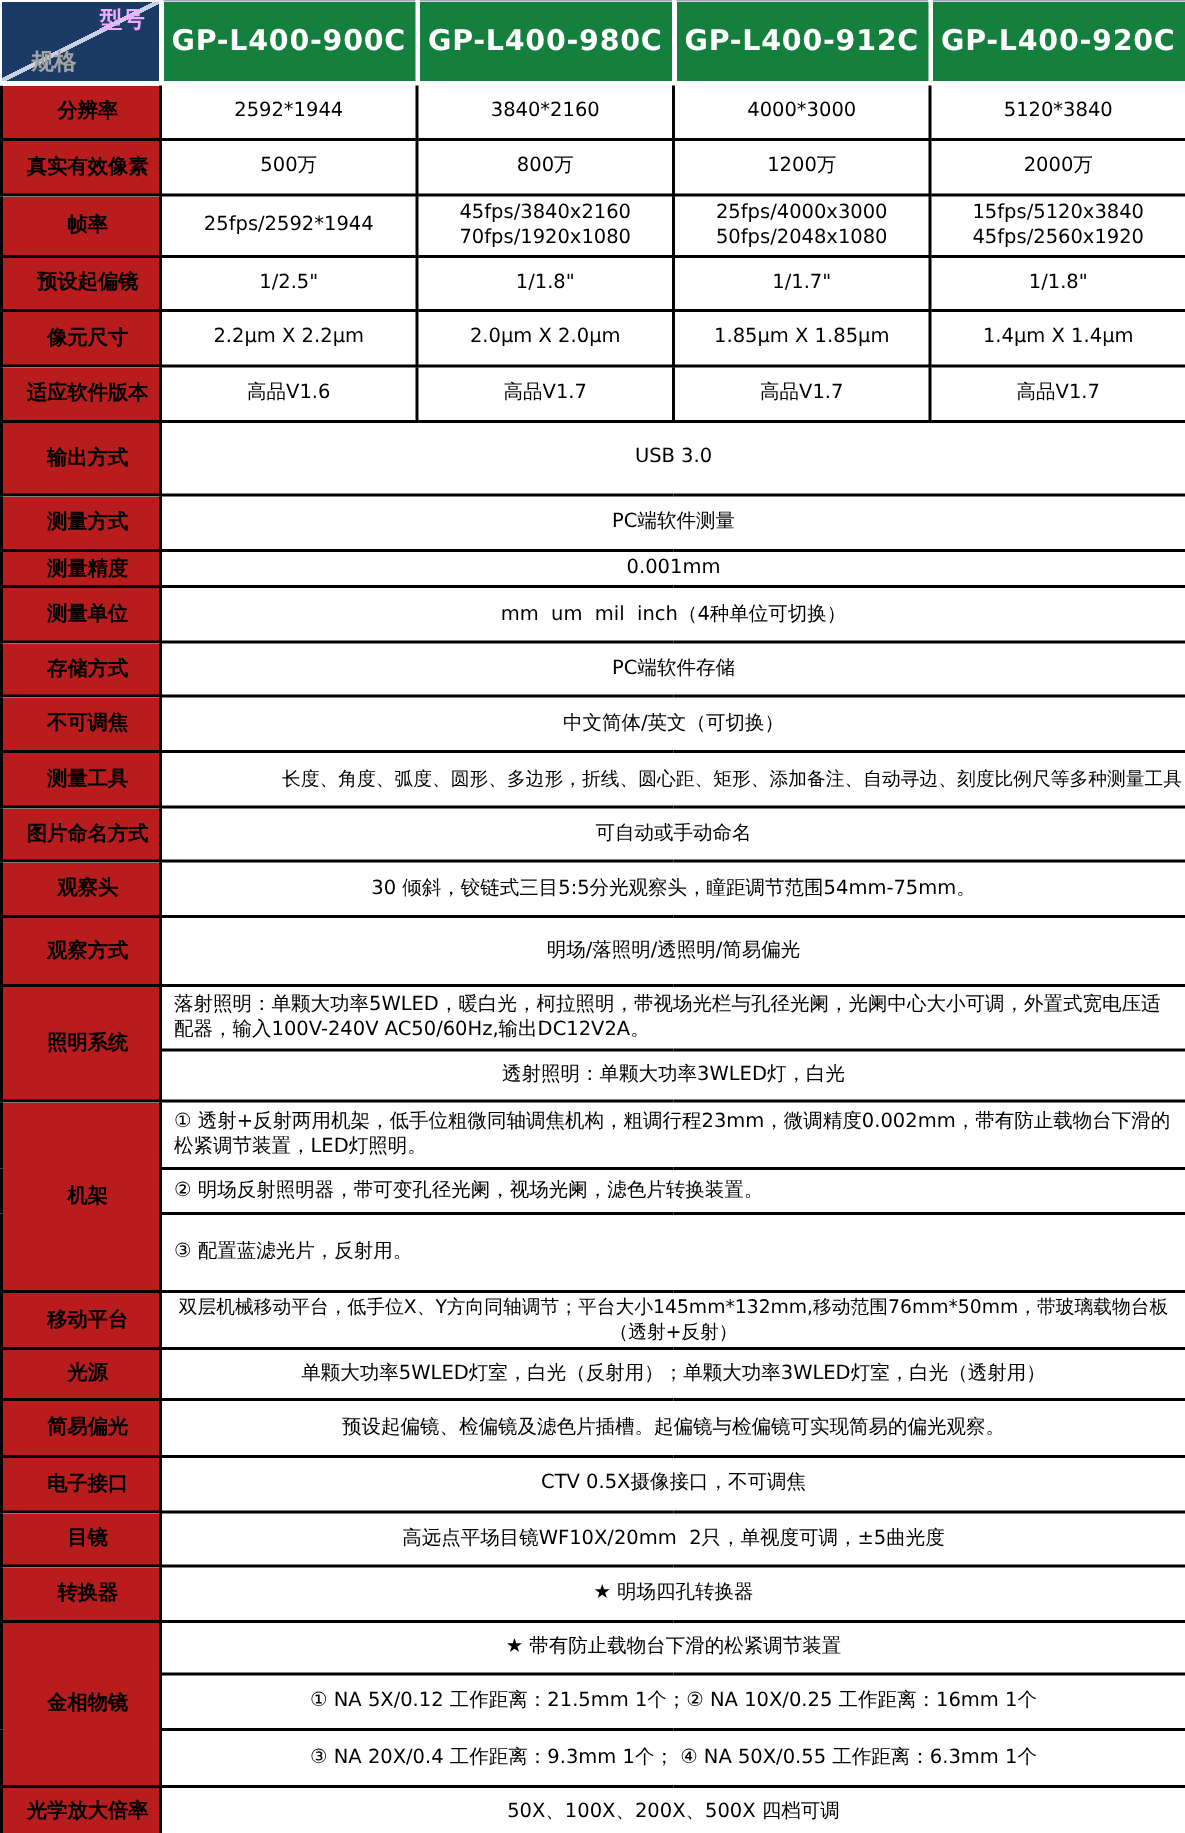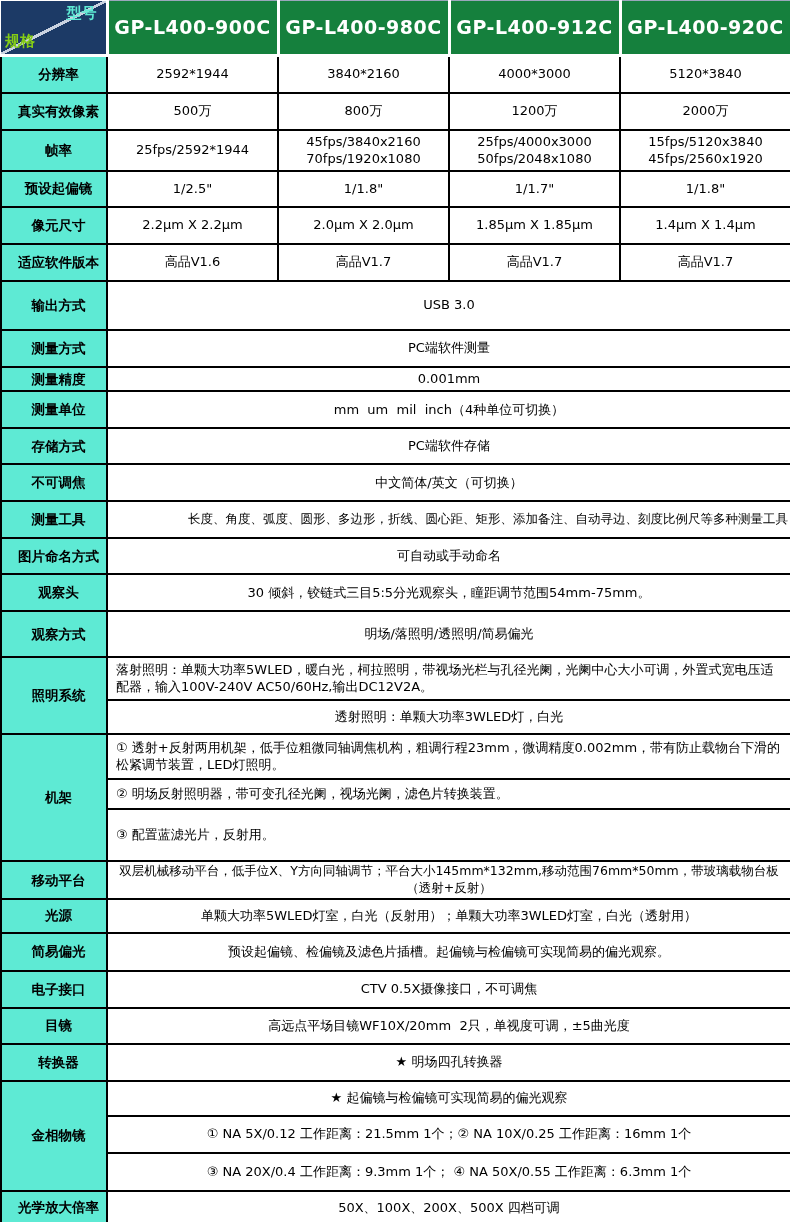--- a/index.html
+++ b/index.html
@@ -23,21 +23,21 @@
     text-align: center;
     vertical-align: middle;
     font-size: 13px;
     line-height: 1.35;
     padding: 2px 5px;
     overflow: hidden;
   }
   td.label {
     font-weight: bold;
     font-size: 13.5px;
-    background: #5eead4;
+    background: #b91c1c;
     padding-left: 14px;
   }
   td.val {
     white-space: pre-wrap;
     word-break: break-word;
   }
   td.val.left {
     text-align: left;
     padding-left: 8px;
   }
@@ -55,28 +55,28 @@
     left: 0; top: 0; right: 0; bottom: 0;
     background: linear-gradient(to bottom right,
       transparent calc(50% - 1.5px),
       #c9d2e0 calc(50% - 1.5px),
       #c9d2e0 calc(50% + 1.5px),
       transparent calc(50% + 1.5px));
   }
   .corner-top {
     position: absolute;
     top: 2px; right: 9px;
-    color: #5eead4;
+    color: #f0abfc;
     font-weight: bold;
     font-size: 15px;
   }
   .corner-bottom {
     position: absolute;
-    bottom: 3px; left: 4px;
-    color: #84cc16;
+    bottom: 3px; left: 20px;
+    color: #a3a3a3;
     font-weight: bold;
     font-size: 15px;
   }
   td.model {
     background: #15803d;
     color: #ffffff;
     font-weight: bold;
     font-size: 19px;
     letter-spacing: 0.5px;
     border: 3px solid #ffffff;
@@ -236,21 +236,21 @@
       <td class="label">目镜</td>
       <td class="val" colspan="4">高远点平场目镜WF10X/20mm  2只，单视度可调，±5曲光度</td>
     </tr>
     <tr style="height:37px">
       <td class="label">转换器</td>
       <td class="val" colspan="4">★ 明场四孔转换器</td>
     </tr>
 
     <tr style="height:35px">
       <td class="label" rowspan="3">金相物镜</td>
-      <td class="val" colspan="4">★ 起偏镜与检偏镜可实现简易的偏光观察</td>
+      <td class="val" colspan="4">★ 带有防止载物台下滑的松紧调节装置</td>
     </tr>
     <tr style="height:37px">
       <td class="val" colspan="4">① NA 5X/0.12 工作距离：21.5mm 1个；② NA 10X/0.25 工作距离：16mm 1个</td>
     </tr>
     <tr style="height:38px">
       <td class="val" colspan="4">③ NA 20X/0.4 工作距离：9.3mm 1个； ④ NA 50X/0.55 工作距离：6.3mm 1个</td>
     </tr>
 
     <tr style="height:34px">
       <td class="label">光学放大倍率</td>

